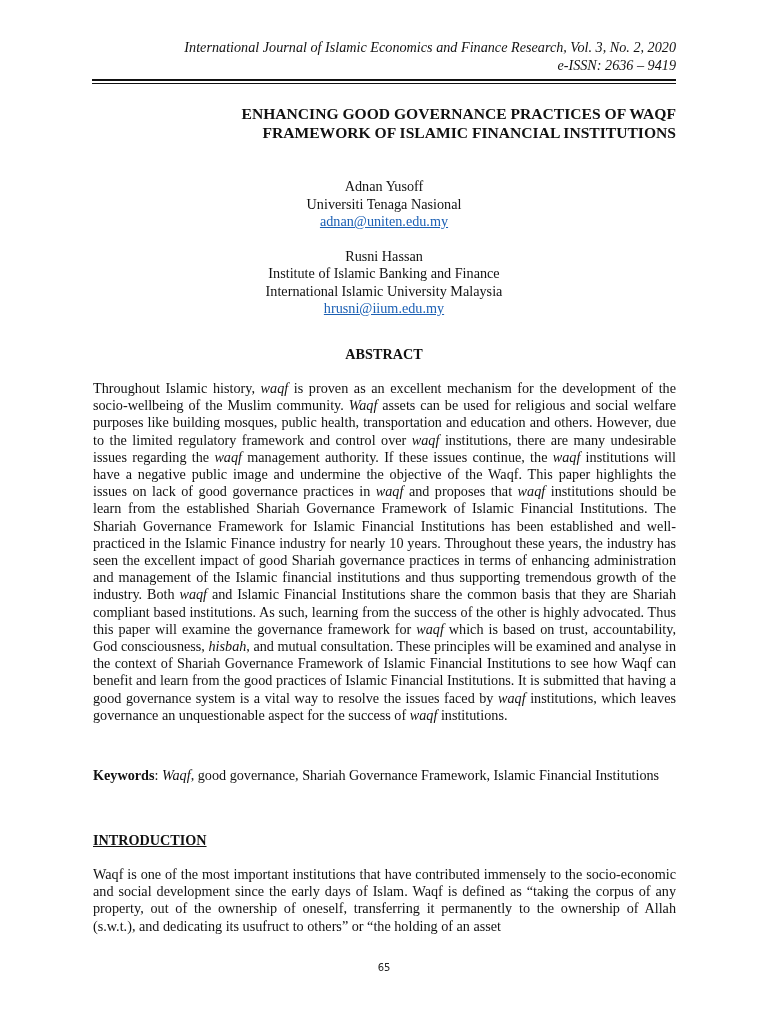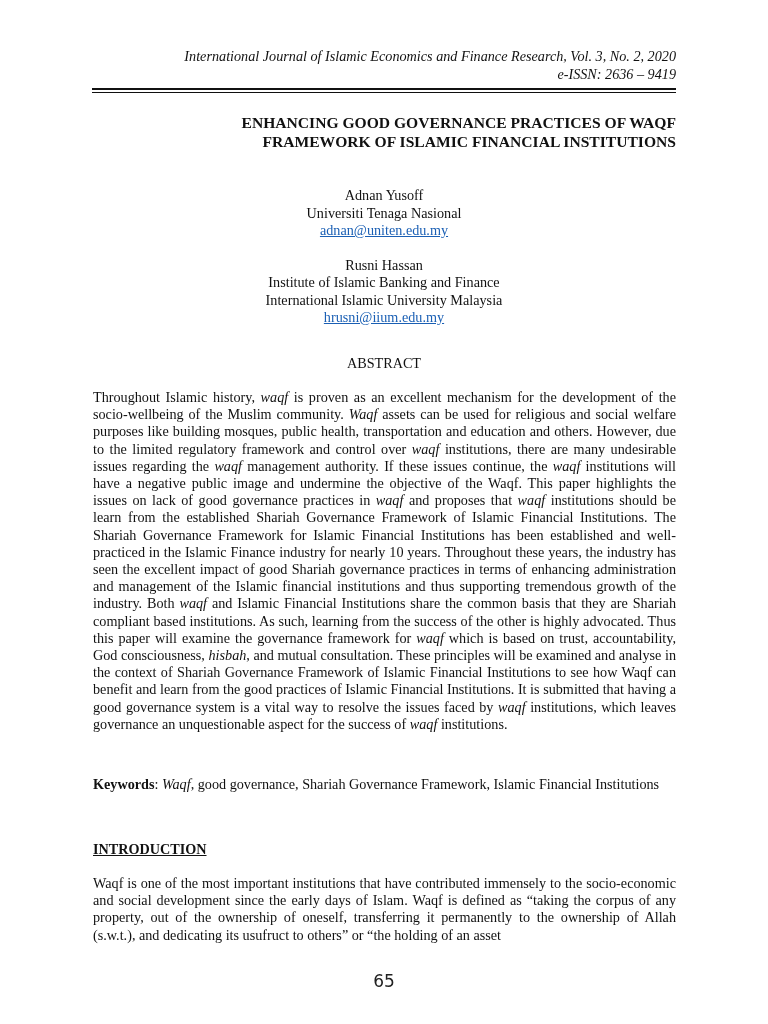--- a/index.html
+++ b/index.html
@@ -1,39 +1,39 @@
 <!DOCTYPE html>
 <html><head>
 <meta charset="utf-8">
 <style>
   html, body { margin: 0; padding: 0; background: #ffffff; }
   body { width: 768px; height: 1024px; position: relative; overflow: hidden;
          font-family: "Liberation Serif", serif; color: #111; }
-  .page { position: absolute; left: 0; top: 9px; width: 768px; height: 824px; }
+  .page { position: absolute; left: 0; top: 0; width: 768px; height: 824px; }
   .hdr { position: absolute; right: 92px; top: 38px; text-align: right;
          font-style: italic; font-size: 14.2px; line-height: 18px; }
   .rule { position: absolute; left: 92px; right: 92px; top: 79px; height: 5px;
           border-top: 2px solid #111; border-bottom: 1px solid #111; box-sizing: border-box; }
   .title { position: absolute; left: 92px; right: 92px; top: 104px; text-align: right;
            font-weight: bold; font-size: 15.6px; line-height: 19px; }
   .authors { position: absolute; left: 92px; right: 92px; top: 178px; text-align: center;
              font-size: 14.2px; line-height: 17.5px; }
   .author-block { margin-bottom: 17px; }
   .email { color: #1a5fb4; text-decoration: underline; }
   .abs-head { position: absolute; left: 92px; right: 92px; top: 346px; text-align: center;
-              font-weight: normal; font-size: 14.2px; }
+              font-weight: bold; font-size: 14.2px; }
   .abstract { position: absolute; left: 93px; right: 92px; top: 380px; text-align: justify;
               font-size: 14.2px; line-height: 17.2px; }
   .keywords { position: absolute; left: 93px; right: 92px; top: 767px; text-align: justify;
               font-size: 14.2px; line-height: 17.2px; }
   .intro-head { position: absolute; left: 93px; top: 832px; font-weight: bold; font-size: 14.2px; text-decoration: underline; }
   .intro { position: absolute; left: 93px; right: 92px; top: 866px; text-align: justify;
            font-size: 14.2px; line-height: 17.2px; }
   .pageno { position: absolute; left: 0; right: 0; top: 962px; text-align: center;
-            font-family: "DejaVu Sans", sans-serif; font-size: 17px; color: #222; }
+            font-family: "DejaVu Sans", sans-serif; font-size: 10px; color: #222; }
   i { font-style: italic; }
 </style>
 </head>
 <body>
 
 <div class="page">
 
   <div class="hdr">
     <div>International Journal of Islamic Economics and Finance Research, Vol. 3, No. 2, 2020</div>
     <div>e-ISSN: 2636 – 9419</div>

